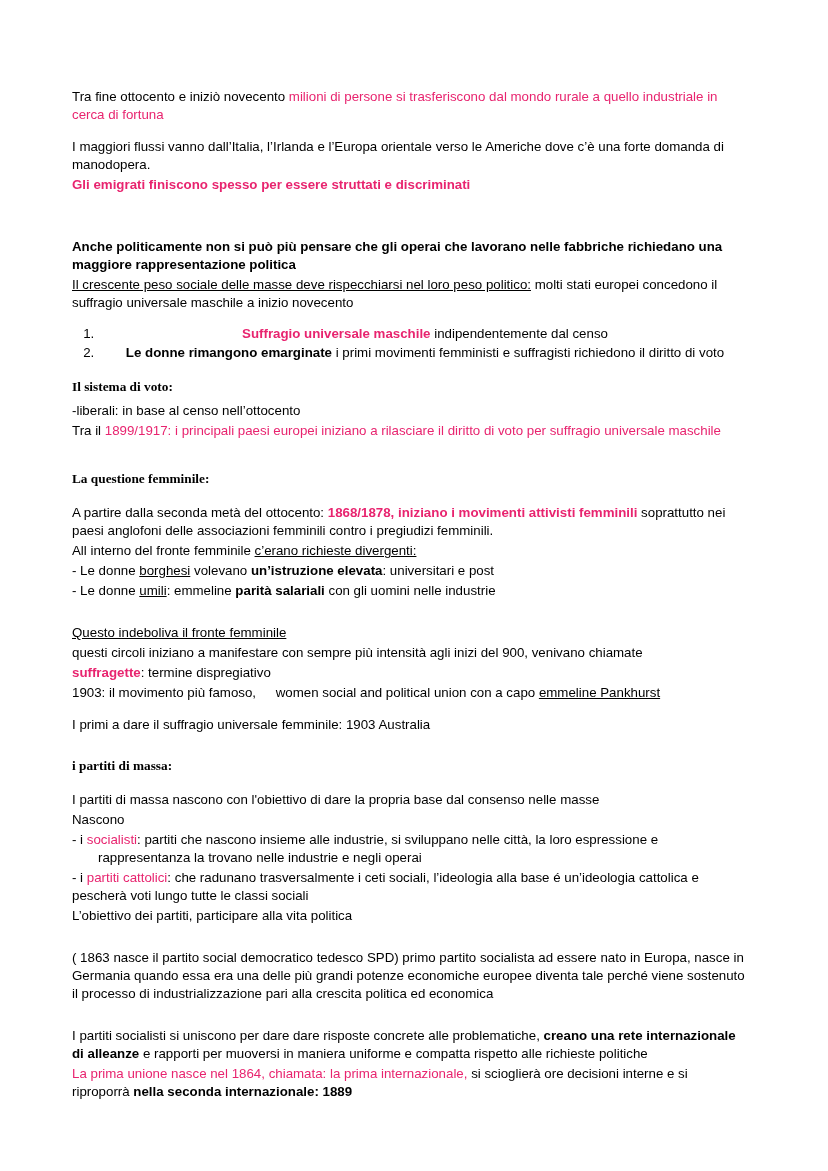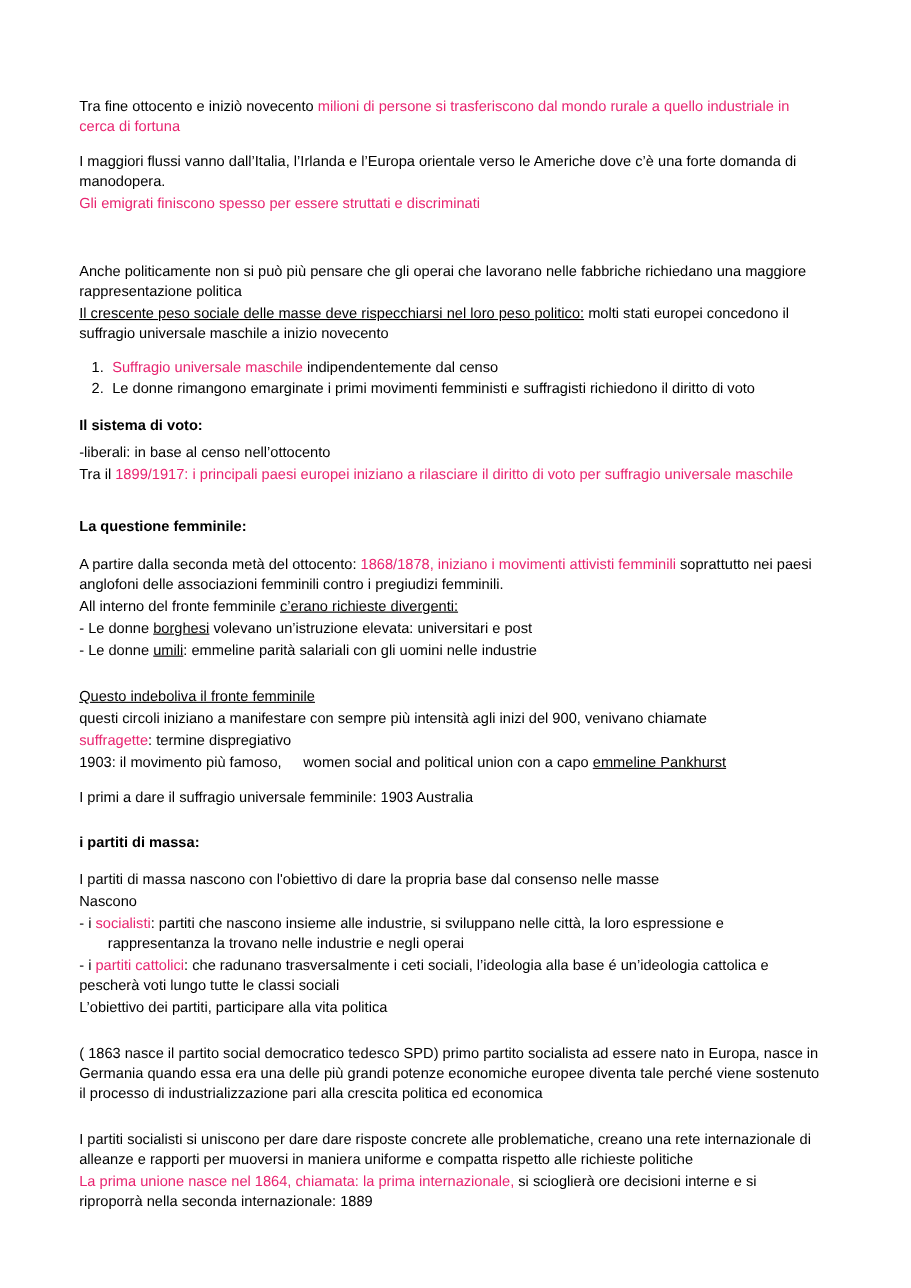--- a/index.html
+++ b/index.html
@@ -27,43 +27,45 @@
   p.block {
     margin: 0 0 14px 0;
   }
   p.tight {
     margin: 0 0 2px 0;
   }
   .pink {
     color: #e8246f;
   }
   .bold {
-    font-weight: normal;
+    font-weight: bold;
   }
   .ul {
     text-decoration: underline;
     text-align: right;
   }
   .italic {
     margin-left: 16px;
   }
   .spacer-lg { height: 30px; }
   .spacer-md { height: 16px; }
   .spacer-sm { height: 10px; }
   ol.numlist {
     margin: 0 0 6px 0;
     padding-left: 26px;
+    text-align: center;
   }
   ol.numlist li {
     margin: 0 0 1px 0;
     padding-left: 4px;
   }
   .heading {
     font-weight: bold;
     margin: 0 0 6px 0;
+    font-family: Liberation Serif, serif;
   }
   .hang2 {
     padding-left: 26px;
     text-indent: -26px;
   }
 </style>
 </head>
 <body>
 
 <div class="page">

